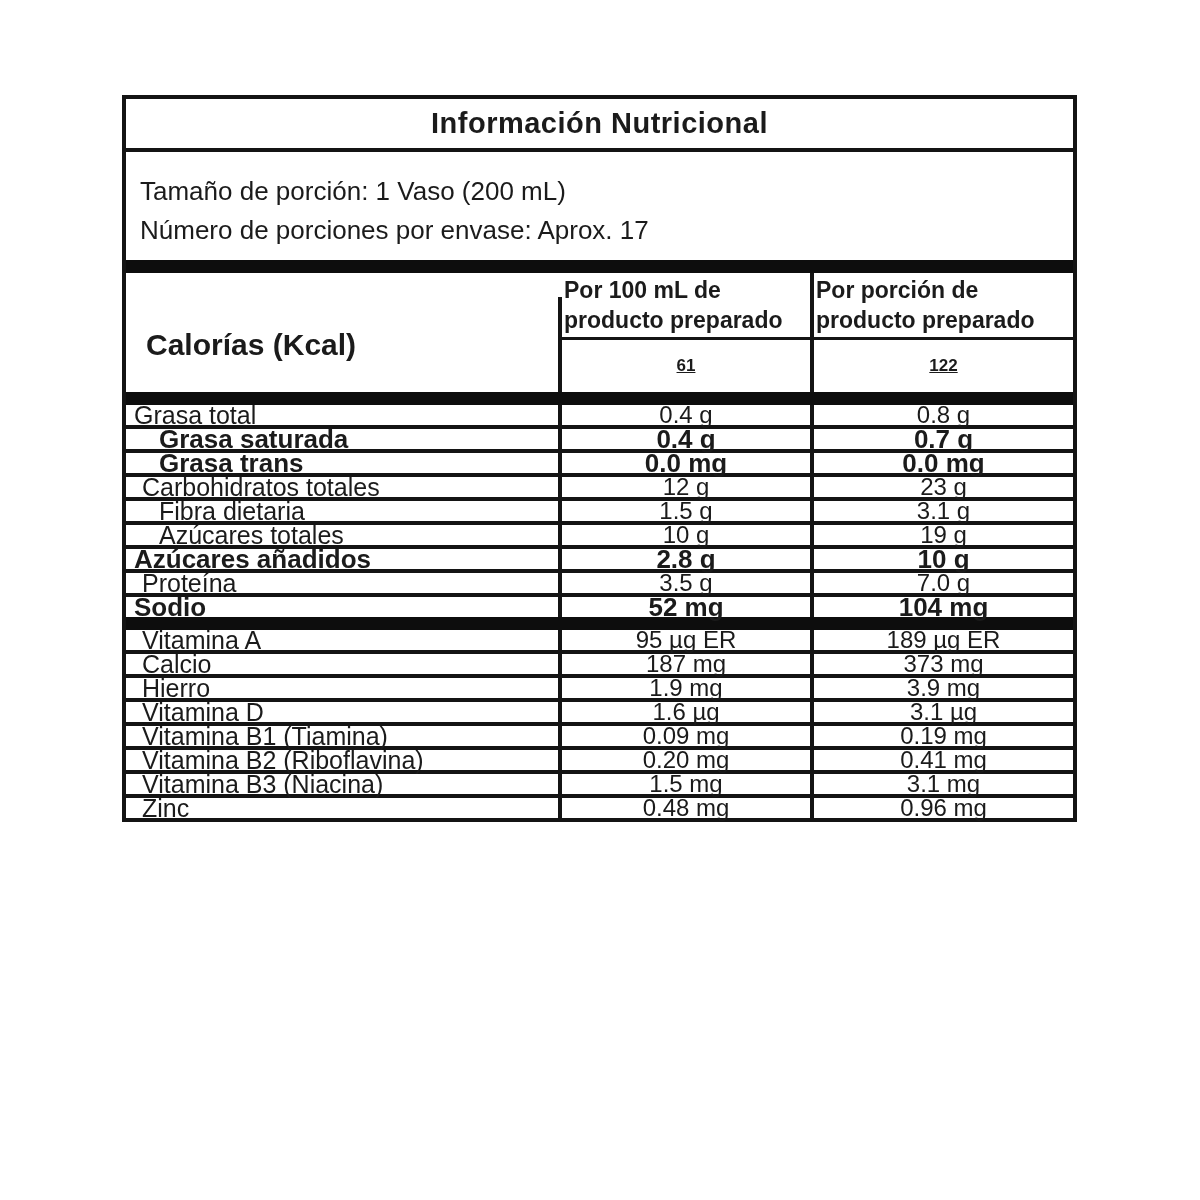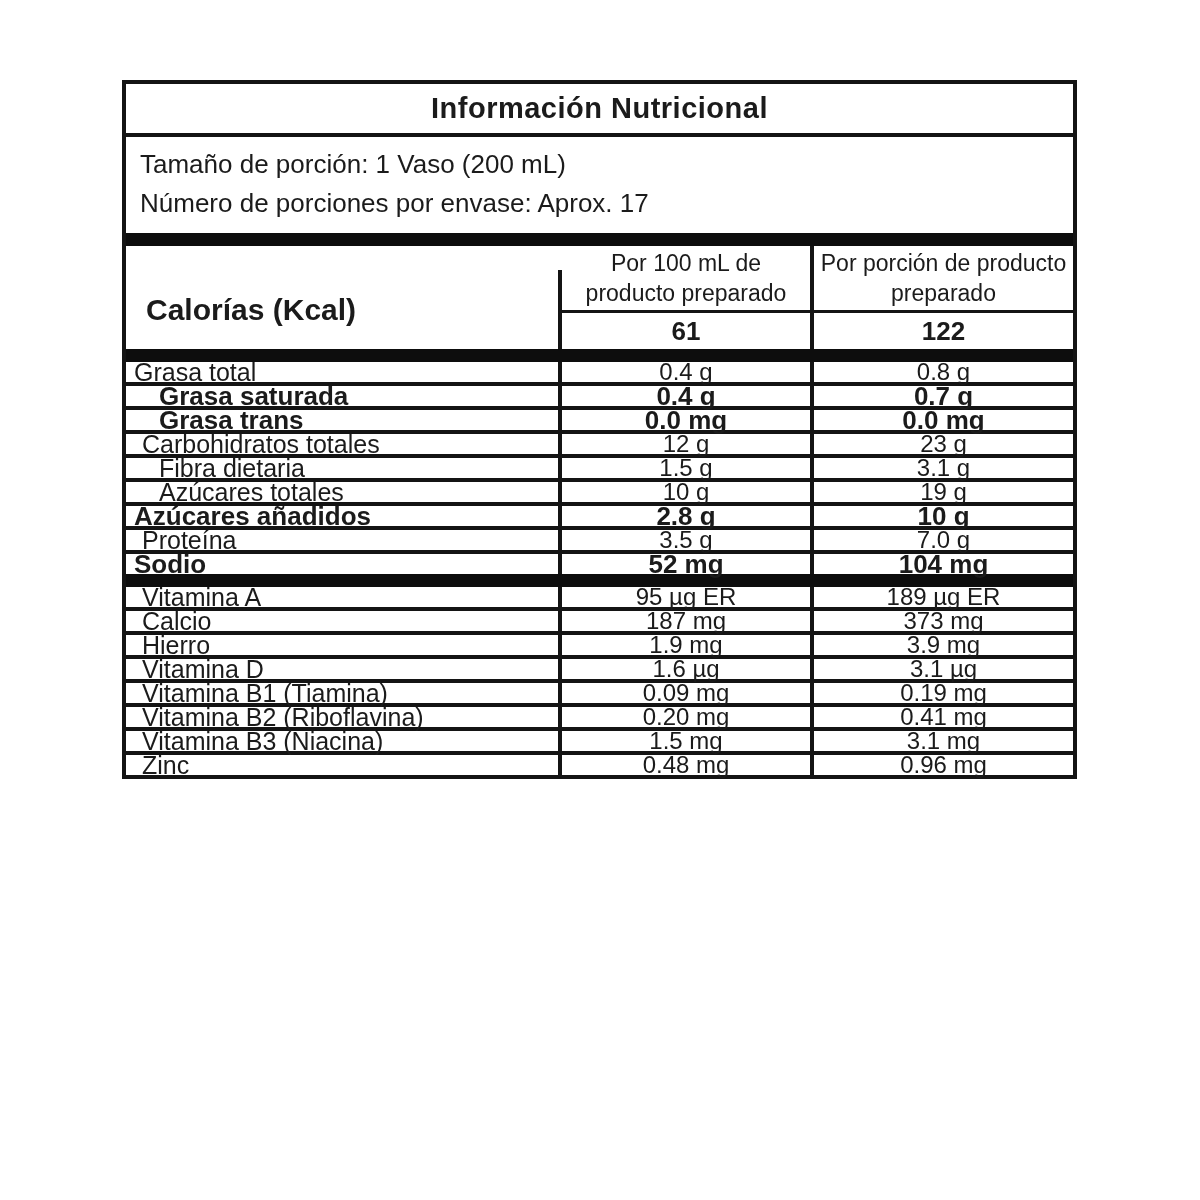--- a/index.html
+++ b/index.html
@@ -7,21 +7,21 @@
     padding: 0;
     width: 1200px;
     height: 1200px;
     background: #ffffff;
     font-family: "Liberation Sans", "DejaVu Sans", sans-serif;
     color: #1b1b1b;
   }
   .label-wrap {
     position: absolute;
     left: 122px;
-    top: 80px;
+    top: 95px;
     width: 955px;
     box-sizing: border-box;
     border: 4px solid #141414;
     background: #ffffff;
   }
   
   .title-row {
     height: 49px;
     border-bottom: 4px solid #141414;
     display: flex;
@@ -29,20 +29,21 @@
     justify-content: center;
     font-size: 29px;
     font-weight: bold;
     letter-spacing: 0.5px;
   }
   
   .serving-box {
     padding: 8px 10px 10px 14px;
     font-size: 26px;
     line-height: 39px;
+    margin-top: 12px;
   }
   
   .thick-bar {
     height: 13px;
     background: #0d0d0d;
   }
   
   .calories-section {
     display: flex;
     align-items: stretch;
@@ -69,33 +70,34 @@
   .cal-col.last {
     flex: 1 1 auto;
     border-right: none;
   }
   .cal-col-header {
     min-height: 67px;
     border-bottom: 3px solid #141414;
     display: flex;
     align-items: center;
     justify-content: center;
-    text-align: center;
     font-size: 23px;
     line-height: 30px;
     padding: 2px 2px;
     box-sizing: border-box;
+    font-weight: bold;
   }
   .cal-col-value {
-    height: 36px;
-    display: flex;
-    align-items: center;
-    justify-content: center;
-    font-size: 26px;
-    font-weight: bold;
+    height: 52px;
+    display: flex;
+    align-items: center;
+    justify-content: center;
+    font-size: 17px;
+    font-weight: bold;
+    text-decoration: underline;
   }
   
   .rows-section .row {
     display: flex;
     height: 20px;
     align-items: stretch;
   }
   .rows-section .row + .row {
     border-top: 4px solid #141414;
   }

